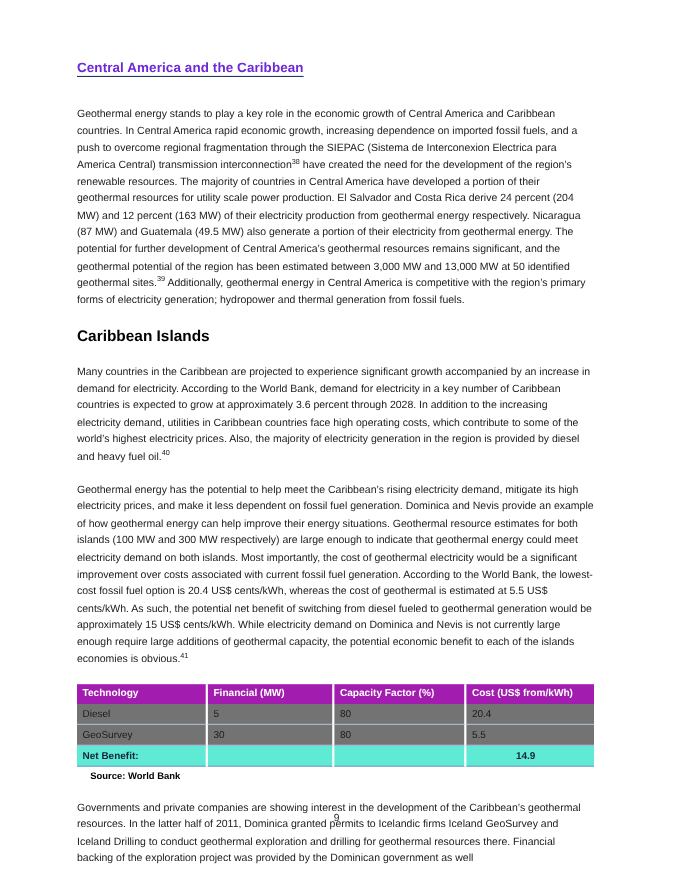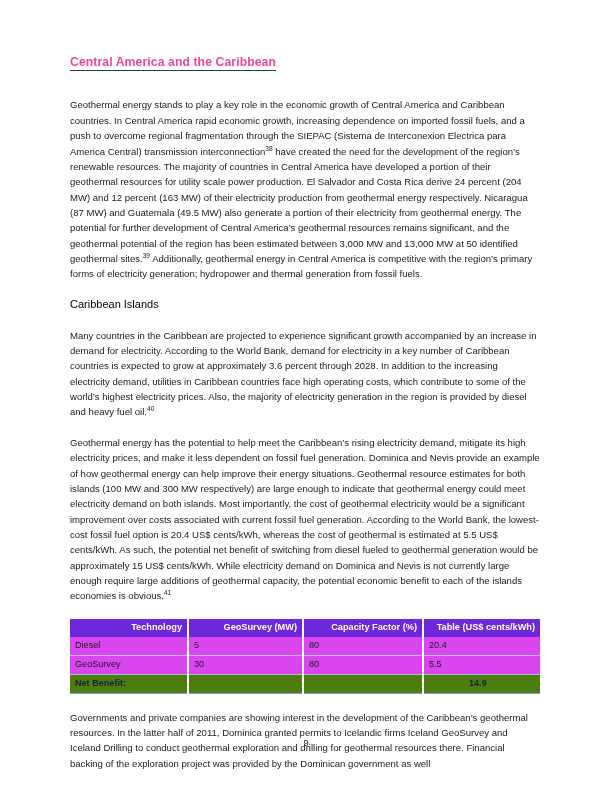--- a/index.html
+++ b/index.html
@@ -27,34 +27,34 @@
   .content {
     position: absolute;
     left: 70px;
     top: 52px;
     width: 470px;
   }
 
   h1.section-heading {
     font-size: 12.2px;
     font-weight: bold;
-    color: #ec4899;
+    color: #6d28d9;
     margin: 0 0 0 0;
     padding: 0;
     line-height: 1.35;
     display: inline-block;
     border-bottom: 1.3px solid #1f3864;
     letter-spacing: 0.1px;
   }
 
   .heading-wrap { margin-bottom: 26px; }
 
   h2.sub-heading {
-    font-size: 11px;
-    font-weight: normal;
+    font-size: 14px;
+    font-weight: bold;
     color: #000000;
     margin: 0;
     padding: 0;
     line-height: 1.4;
   }
 
   p.body-text {
     font-size: 9.55px;
     line-height: 15.35px;
     margin: 0;
@@ -87,49 +87,49 @@
     table-layout: fixed;
     font-size: 9.1px;
   }
 
   table.data-table col.c1 { width: 118px; }
   table.data-table col.c2 { width: 115px; }
   table.data-table col.c3 { width: 120px; }
   table.data-table col.c4 { width: 117px; }
 
   table.data-table thead th {
-    background: #6d28d9;
+    background: #a21caf;
     color: #ffffff;
     font-weight: bold;
-    text-align: right;
+    text-align: left;
     padding: 3.2px 5px 3.4px 5px;
     font-size: 9.2px;
     border-right: 2px solid #ffffff;
     border-left: 0;
     line-height: 1.25;
     white-space: nowrap;
   }
   table.data-table thead th:last-child {
     border-right: 0;
   }
 
   table.data-table tbody td {
     padding: 3.3px 5px 3.4px 5px;
     font-size: 9.1px;
     color: #1a1a1a;
     border-bottom: 1px solid #aebcd8;
     border-right: 2px solid #ffffff;
-    background: #d946ef;
+    background: #737373;
     line-height: 1.25;
     vertical-align: top;
   }
   table.data-table tbody td:last-child { border-right: 0; }
 
   table.data-table tbody tr.total-row td {
-    background: #4d7c0f;
+    background: #5eead4;
     font-weight: bold;
     color: #16233d;
     border-bottom: 1px solid #7f9ccb;
     border-right: 2px solid #ffffff;
   }
   table.data-table tbody tr.total-row td:last-child { border-right: 0; padding-left: 45px; }
 
   .table-source {
     font-size: 8.6px;
     font-weight: bold;
@@ -180,23 +180,23 @@
       <table class="data-table">
         <colgroup>
           <col class="c1">
             <col class="c2">
             <col class="c3">
             <col class="c4">
         </colgroup>
         <thead>
           <tr>
             <th>Technology</th>
-            <th>GeoSurvey (MW)</th>
+            <th>Financial (MW)</th>
             <th>Capacity Factor (%)</th>
-            <th>Table (US$ cents/kWh)</th>
+            <th>Cost (US$ from/kWh)</th>
           </tr>
         </thead>
         <tbody>
           <tr>
             <td>Diesel</td>
             <td>5</td>
             <td>80</td>
             <td>20.4</td>
           </tr>
           <tr>
@@ -207,20 +207,21 @@
           </tr>
           <tr class="total-row">
             <td>Net Benefit:</td>
             <td></td>
             <td></td>
             <td>14.9</td>
           </tr>
         </tbody>
       </table>
 
+      <div class="table-source">Source: World Bank</div>
     </div>
 
     <div class="para-gap"></div>
 
     <p class="body-text" id="p4">Governments and private companies are showing interest in the development of the Caribbean’s geothermal resources. In the latter half of 2011, Dominica granted permits to Icelandic firms Iceland GeoSurvey and Iceland Drilling to conduct geothermal exploration and drilling for geothermal resources there. Financial backing of the exploration project was provided by the Dominican government as well</p>
 
   </div>
 
   <div class="page-number">9</div>
 

